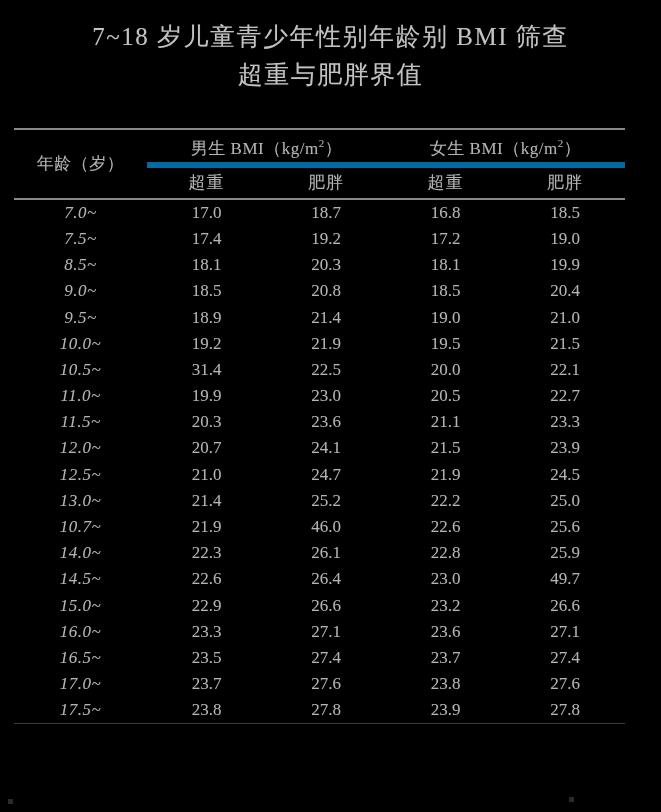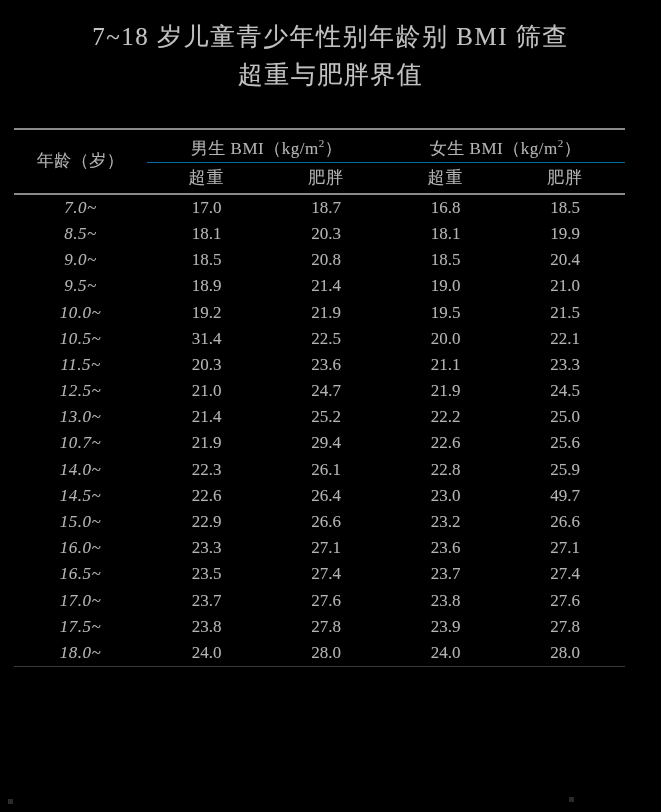--- a/index.html
+++ b/index.html
@@ -94,21 +94,21 @@
     font-size: 17px;
     height: 30px;
     letter-spacing: 1px;
   }
   .hdr-age {
     font-size: 16.5px;
     letter-spacing: 0.5px;
   }
 
   .grp-underline {
-    border-bottom: 1px solid #0369a1;
+    border-bottom: 6px solid #0369a1;
   }
 
   .age-cell {
     font-size: 16.5px;
     letter-spacing: 0.5px;
     font-style: italic;
   }
 
   table.bmi tbody tr {
     height: 26.2px;
@@ -182,20 +182,27 @@
       </colgroup>
       <tbody id="tbody">
           <tr>
             <td class="age-cell">7.0~</td>
             <td>17.0</td>
             <td>18.7</td>
             <td>16.8</td>
             <td>18.5</td>
           </tr>
           <tr>
+            <td class="age-cell">7.5~</td>
+            <td>17.4</td>
+            <td>19.2</td>
+            <td>17.2</td>
+            <td>19.0</td>
+          </tr>
+          <tr>
             <td class="age-cell">8.5~</td>
             <td>18.1</td>
             <td>20.3</td>
             <td>18.1</td>
             <td>19.9</td>
           </tr>
           <tr>
             <td class="age-cell">9.0~</td>
             <td>18.5</td>
             <td>20.8</td>
@@ -217,44 +224,58 @@
             <td>21.5</td>
           </tr>
           <tr>
             <td class="age-cell">10.5~</td>
             <td>31.4</td>
             <td>22.5</td>
             <td>20.0</td>
             <td>22.1</td>
           </tr>
           <tr>
+            <td class="age-cell">11.0~</td>
+            <td>19.9</td>
+            <td>23.0</td>
+            <td>20.5</td>
+            <td>22.7</td>
+          </tr>
+          <tr>
             <td class="age-cell">11.5~</td>
             <td>20.3</td>
             <td>23.6</td>
             <td>21.1</td>
             <td>23.3</td>
           </tr>
           <tr>
+            <td class="age-cell">12.0~</td>
+            <td>20.7</td>
+            <td>24.1</td>
+            <td>21.5</td>
+            <td>23.9</td>
+          </tr>
+          <tr>
             <td class="age-cell">12.5~</td>
             <td>21.0</td>
             <td>24.7</td>
             <td>21.9</td>
             <td>24.5</td>
           </tr>
           <tr>
             <td class="age-cell">13.0~</td>
             <td>21.4</td>
             <td>25.2</td>
             <td>22.2</td>
             <td>25.0</td>
           </tr>
           <tr>
             <td class="age-cell">10.7~</td>
             <td>21.9</td>
-            <td>29.4</td>
+            <td>46.0</td>
             <td>22.6</td>
             <td>25.6</td>
           </tr>
           <tr>
             <td class="age-cell">14.0~</td>
             <td>22.3</td>
             <td>26.1</td>
             <td>22.8</td>
             <td>25.9</td>
           </tr>
@@ -293,27 +314,20 @@
             <td>23.8</td>
             <td>27.6</td>
           </tr>
           <tr>
             <td class="age-cell">17.5~</td>
             <td>23.8</td>
             <td>27.8</td>
             <td>23.9</td>
             <td>27.8</td>
           </tr>
-          <tr>
-            <td class="age-cell">18.0~</td>
-            <td>24.0</td>
-            <td>28.0</td>
-            <td>24.0</td>
-            <td>28.0</td>
-          </tr>
         </tbody>
     </table>
 
     <div class="rule bottom"></div>
   </div>
 
   <div class="corner bl"></div>
   <div class="corner br"></div>
 </div>
 

